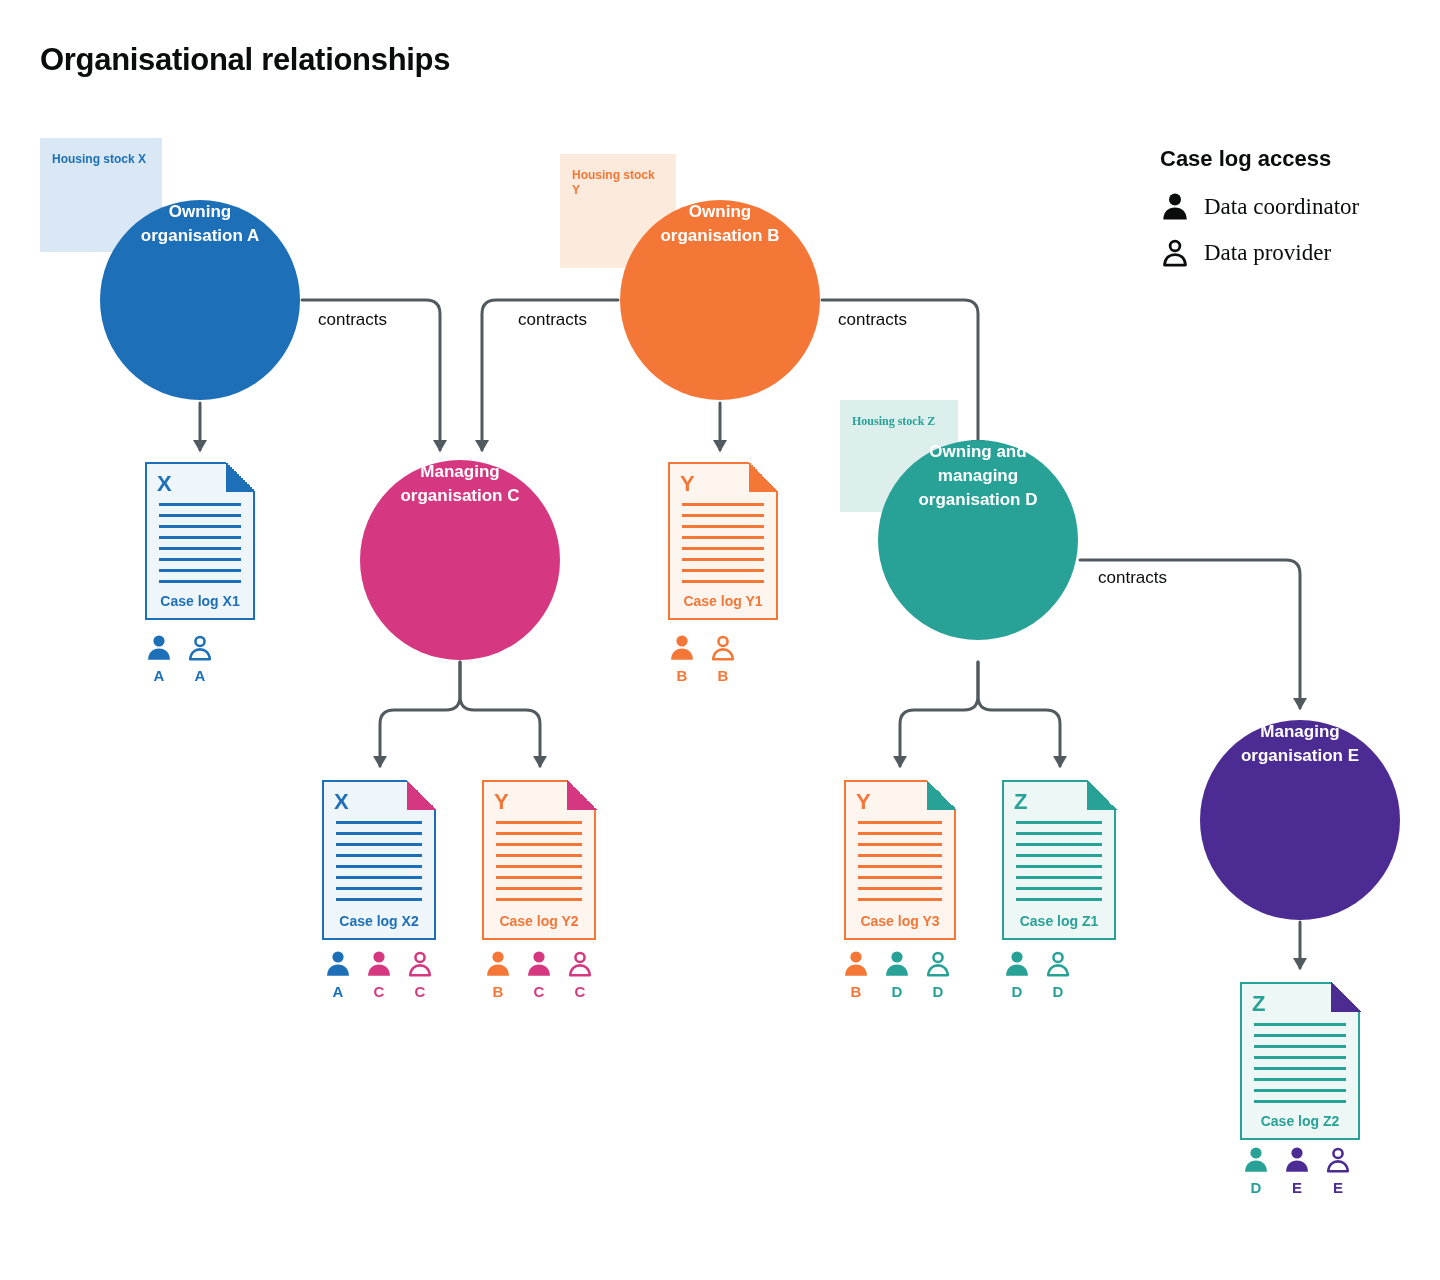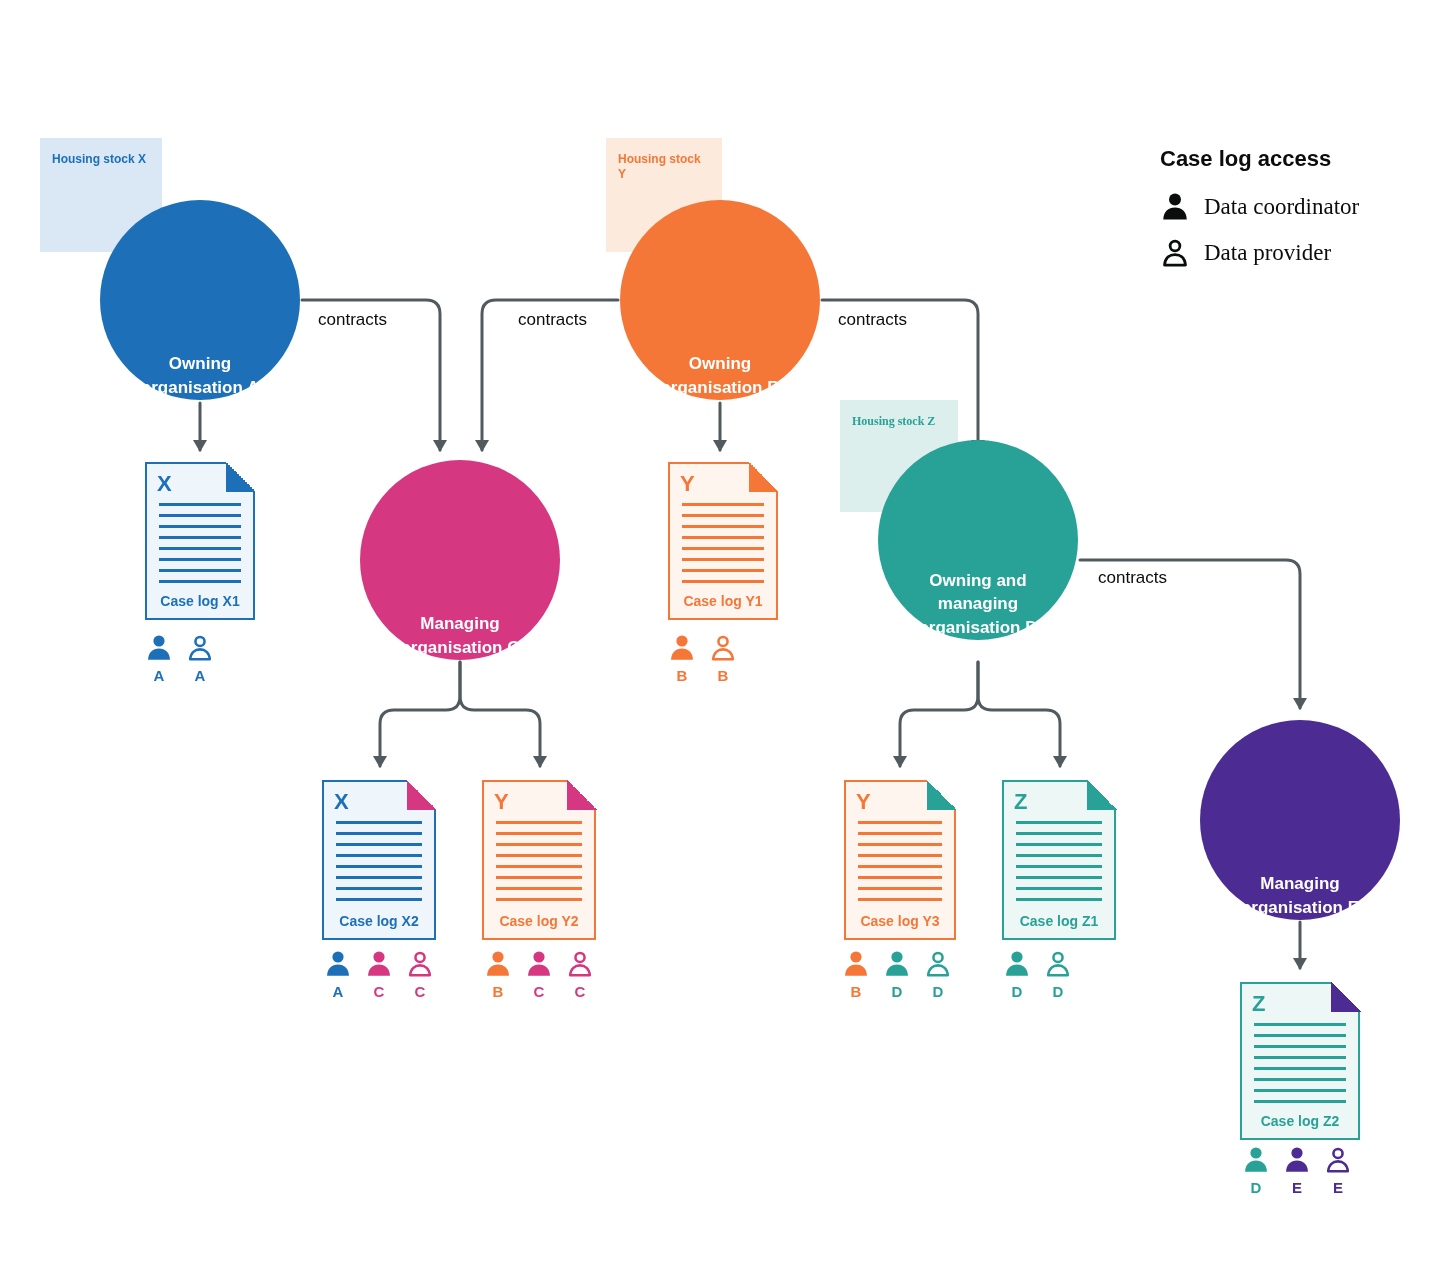--- a/index.html
+++ b/index.html
@@ -28,21 +28,21 @@
 
   .stock { position:absolute; background:var(--bg); padding:14px 12px; z-index:1; }
   .stock-label { font-weight:bold; font-size:12px; line-height:1.25; color:var(--c);
     display:block; max-width:100px; }
 
   .arrows { position:absolute; left:0; top:0; z-index:2; }
   .arrows .link { stroke:var(--arrow); stroke-width:3; fill:none; stroke-linecap:round; }
   .arrows .ah { fill:var(--arrow); }
 
   .org { position:absolute; width:200px; height:200px; border-radius:50%; background:var(--c);
-    color:#fff; display:flex; align-items:flex-end; justify-content:center; text-align:center; z-index:3; }
+    color:#fff; display:flex; align-items:flex-start; justify-content:center; text-align:center; z-index:3; }
   .org-label { font-weight:bold; font-size:17px; line-height:1.4; max-width:152px; }
 
   .contracts { position:absolute; font-size:17px; color:var(--text); z-index:2; }
 
   .doc { position:absolute; border:2.5px solid var(--c); background:var(--docbg);
     display:flex; flex-direction:column; padding:8px 10px 9px; z-index:3; }
   .fold { position:absolute; top:-2.5px; right:-2.5px; width:30px; height:30px;
     background:linear-gradient(to bottom left, #fff 0 50%, var(--fold) 50% 100%); }
   .doc-letter { font-weight:bold; font-size:22px; color:var(--c); line-height:1.1; }
   .doc-lines { flex:1; margin:7px 2px 8px;
@@ -71,25 +71,26 @@
     <path d="M12 12.4c-5.4 0-9.2 3.4-9.4 9.6h18.8c-.2-6.2-4-9.6-9.4-9.6z" fill="currentColor"></path>
   </symbol>
   <symbol id="i-person-outline" viewBox="0 0 24 24">
     <circle cx="12" cy="6.4" r="3.9" fill="none" stroke="currentColor" stroke-width="2.2"></circle>
     <path d="M3.6 21.6c.5-5.6 4-8.4 8.4-8.4s7.9 2.8 8.4 8.4z" fill="none" stroke="currentColor" stroke-width="2.2" stroke-linejoin="round"></path>
   </symbol>
 </svg>
 
 <div class="canvas">
 
+  <h1 class="page-title">Organisational relationships</h1>
 
   <div class="stock bg-blue" style="left:40px; top:138px; width:122px; height:114px;">
     <span class="stock-label blue">Housing stock X</span>
   </div>
-  <div class="stock bg-orange" style="left:560px; top:138px; width:116px; height:114px;margin-left:46px;">
+  <div class="stock bg-orange" style="left:560px; top:154px; width:116px; height:114px;">
     <span class="stock-label orange">Housing stock Y</span>
   </div>
   <div class="stock bg-teal" style="left:840px; top:400px; width:118px; height:112px;font-family:Liberation Serif, serif;">
     <span class="stock-label teal">Housing stock Z</span>
   </div>
 
   <svg class="arrows" width="1440" height="1280" viewBox="0 0 1440 1280">
     <defs>
       <marker id="ah" markerUnits="userSpaceOnUse" markerWidth="16" markerHeight="14" refX="10" refY="7" orient="auto">
         <path class="ah" d="M0,0 L12,7 L0,14 Z"></path>

